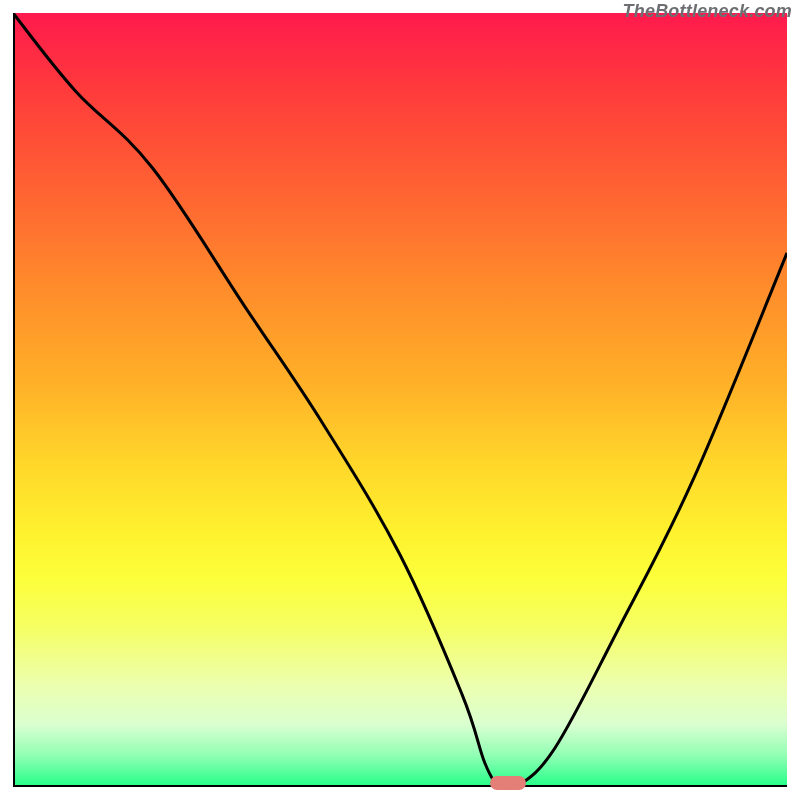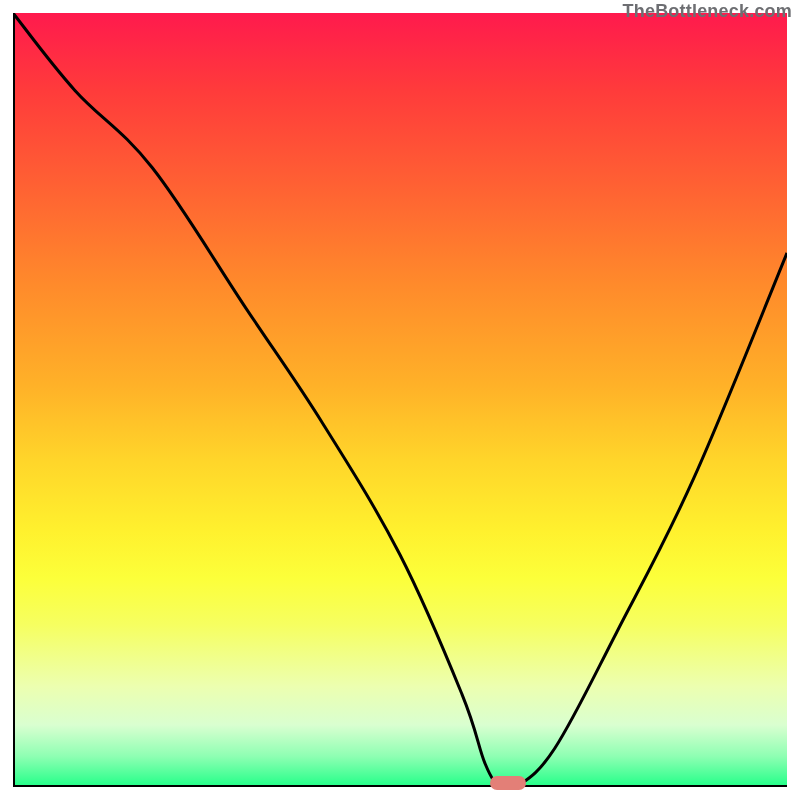--- a/index.html
+++ b/index.html
@@ -56,20 +56,21 @@
     transform: translate(-50%, -50%);
   }
   .watermark {
     position: absolute;
     top: 1px;
     right: 8px;
     font-size: 18px;
     font-weight: 600;
     color: #6d6e72;
     letter-spacing: 0.2px;
+    font-style: italic;
   }
 </style>
 </head>
 <body>
 
 <div class="frame">
 
   <div class="plot-area"></div>
 
   <svg class="axes" viewBox="0 0 774 774" preserveAspectRatio="none">

